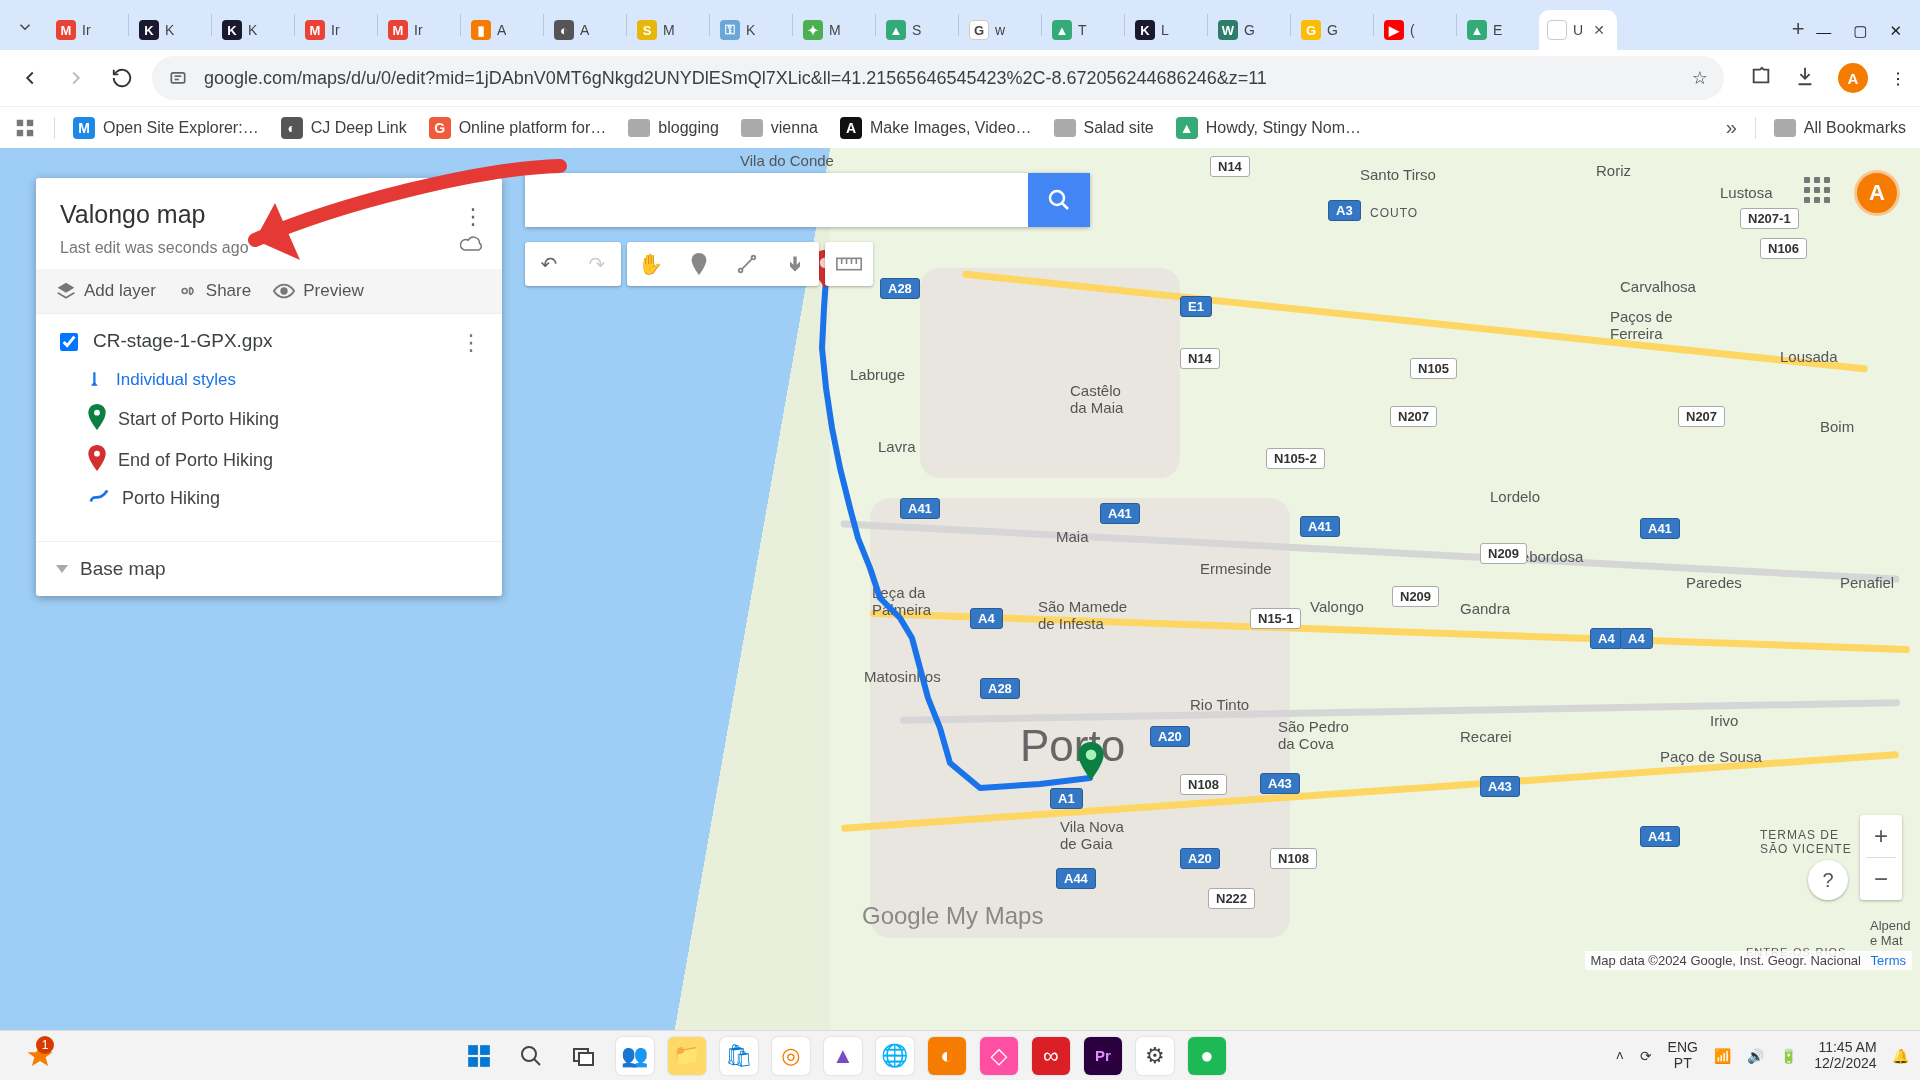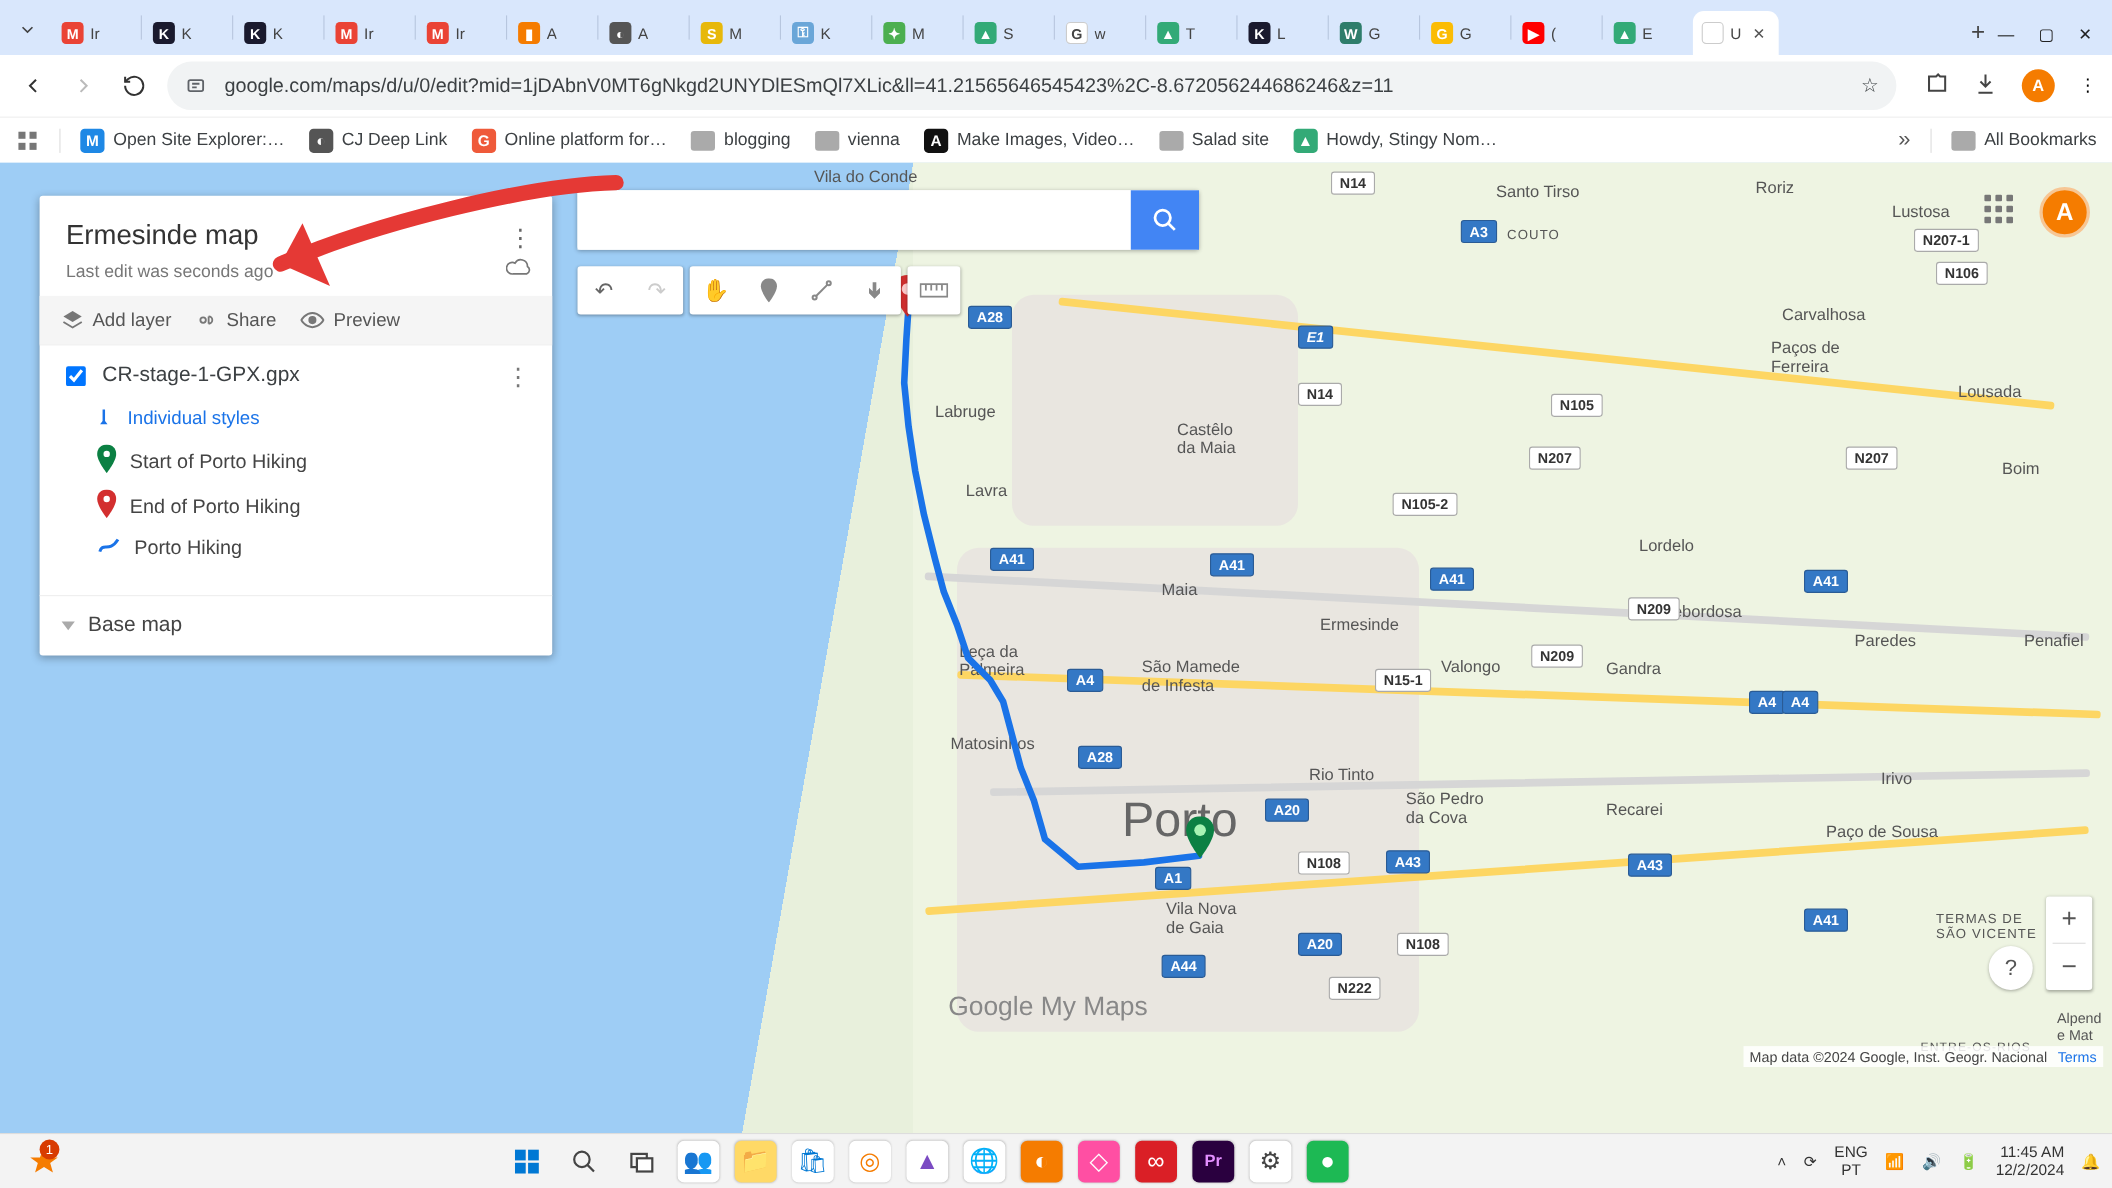--- a/index.html
+++ b/index.html
@@ -342,36 +342,36 @@
 Ferreira</span>
     <span class="maplabel" style="left:1780px;top:200px">Lousada</span>
     <span class="maplabel" style="left:1820px;top:270px">Boim</span>
     <span class="maplabel" style="left:1490px;top:340px">Lordelo</span>
     <span class="maplabel" style="left:1510px;top:400px">Rebordosa</span>
     <span class="maplabel" style="left:1686px;top:426px">Paredes</span>
     <span class="maplabel" style="left:1840px;top:426px">Penafiel</span>
     <span class="maplabel" style="left:1278px;top:570px;white-space:pre">São Pedro
 da Cova</span>
     <span class="maplabel" style="left:1460px;top:580px">Recarei</span>
-    <span class="maplabel" style="left:1710px;top:552px">Irivo</span>
+    <span class="maplabel" style="left:1710px;top:564px">Irivo</span>
     <span class="maplabel" style="left:1660px;top:600px">Paço de Sousa</span>
     <span class="maplabel" style="left:1760px;top:680px;white-space:pre;font-size:12px;letter-spacing:1px">TERMAS DE
 SÃO VICENTE</span>
     <span class="maplabel" style="left:1870px;top:770px;white-space:pre;font-size:13px">Alpend
 e Mat</span>
     <span class="maplabel" style="left:1746px;top:798px;font-size:11px;letter-spacing:1px">ENTRE-OS-RIOS</span>
     <span class="maplabel" style="left:1370px;top:58px;font-size:12px;letter-spacing:1px">COUTO</span>
 
     <div id="shields">
         <div class="shield white" style="left: 1210px; top: 8px;">N14</div>
         <div class="shield" style="left: 1328px; top: 52px;">A3</div>
         <div class="shield white" style="left: 1740px; top: 60px;">N207-1</div>
         <div class="shield white" style="left: 1760px; top: 90px;">N106</div>
         <div class="shield" style="left: 880px; top: 130px;">A28</div>
-        <div class="shield" style="left: 1180px; top: 148px; font-style: italic;">E1</div>
+        <div class="shield" style="left: 1180px; top: 148px;">E1</div>
         <div class="shield white" style="left: 1180px; top: 200px;">N14</div>
         <div class="shield white" style="left: 1410px; top: 210px;">N105</div>
         <div class="shield white" style="left: 1266px; top: 300px;">N105-2</div>
         <div class="shield white" style="left: 1390px; top: 258px;">N207</div>
         <div class="shield white" style="left: 1678px; top: 258px;">N207</div>
         <div class="shield" style="left: 900px; top: 350px;">A41</div>
         <div class="shield" style="left: 1100px; top: 355px;">A41</div>
         <div class="shield" style="left: 1300px; top: 368px;">A41</div>
         <div class="shield" style="left: 1640px; top: 370px;">A41</div>
         <div class="shield white" style="left: 1480px; top: 395px;">N209</div>
@@ -470,21 +470,21 @@
         <span></span>
         <span></span>
         <span></span>
         <span></span>
       </div>
     <div class="avatar-lg">A</div>
   </div>
 
   <div class="panel">
     <div class="hdr">
-      <h1>Ermesinde map</h1>
+      <h1>Valongo map</h1>
       <div class="sub">Last edit was seconds ago</div>
       <span class="menu">⋮</span>
       <span class="cloud"><svg width="24" height="18" viewBox="0 0 32 20" fill="none" stroke="#777" stroke-width="2">
             <path d="M9 18a7 7 0 1 1 2-13 8 8 0 0 1 15 4 5 5 0 0 1-1 9H9z"></path>
           </svg></span>
     </div>
     <div class="actions">
       <div class="act">
           <svg width="20" height="20" viewBox="0 0 24 24" fill="#777">
             <path d="M12 2l10 6-10 6L2 8z"></path>

